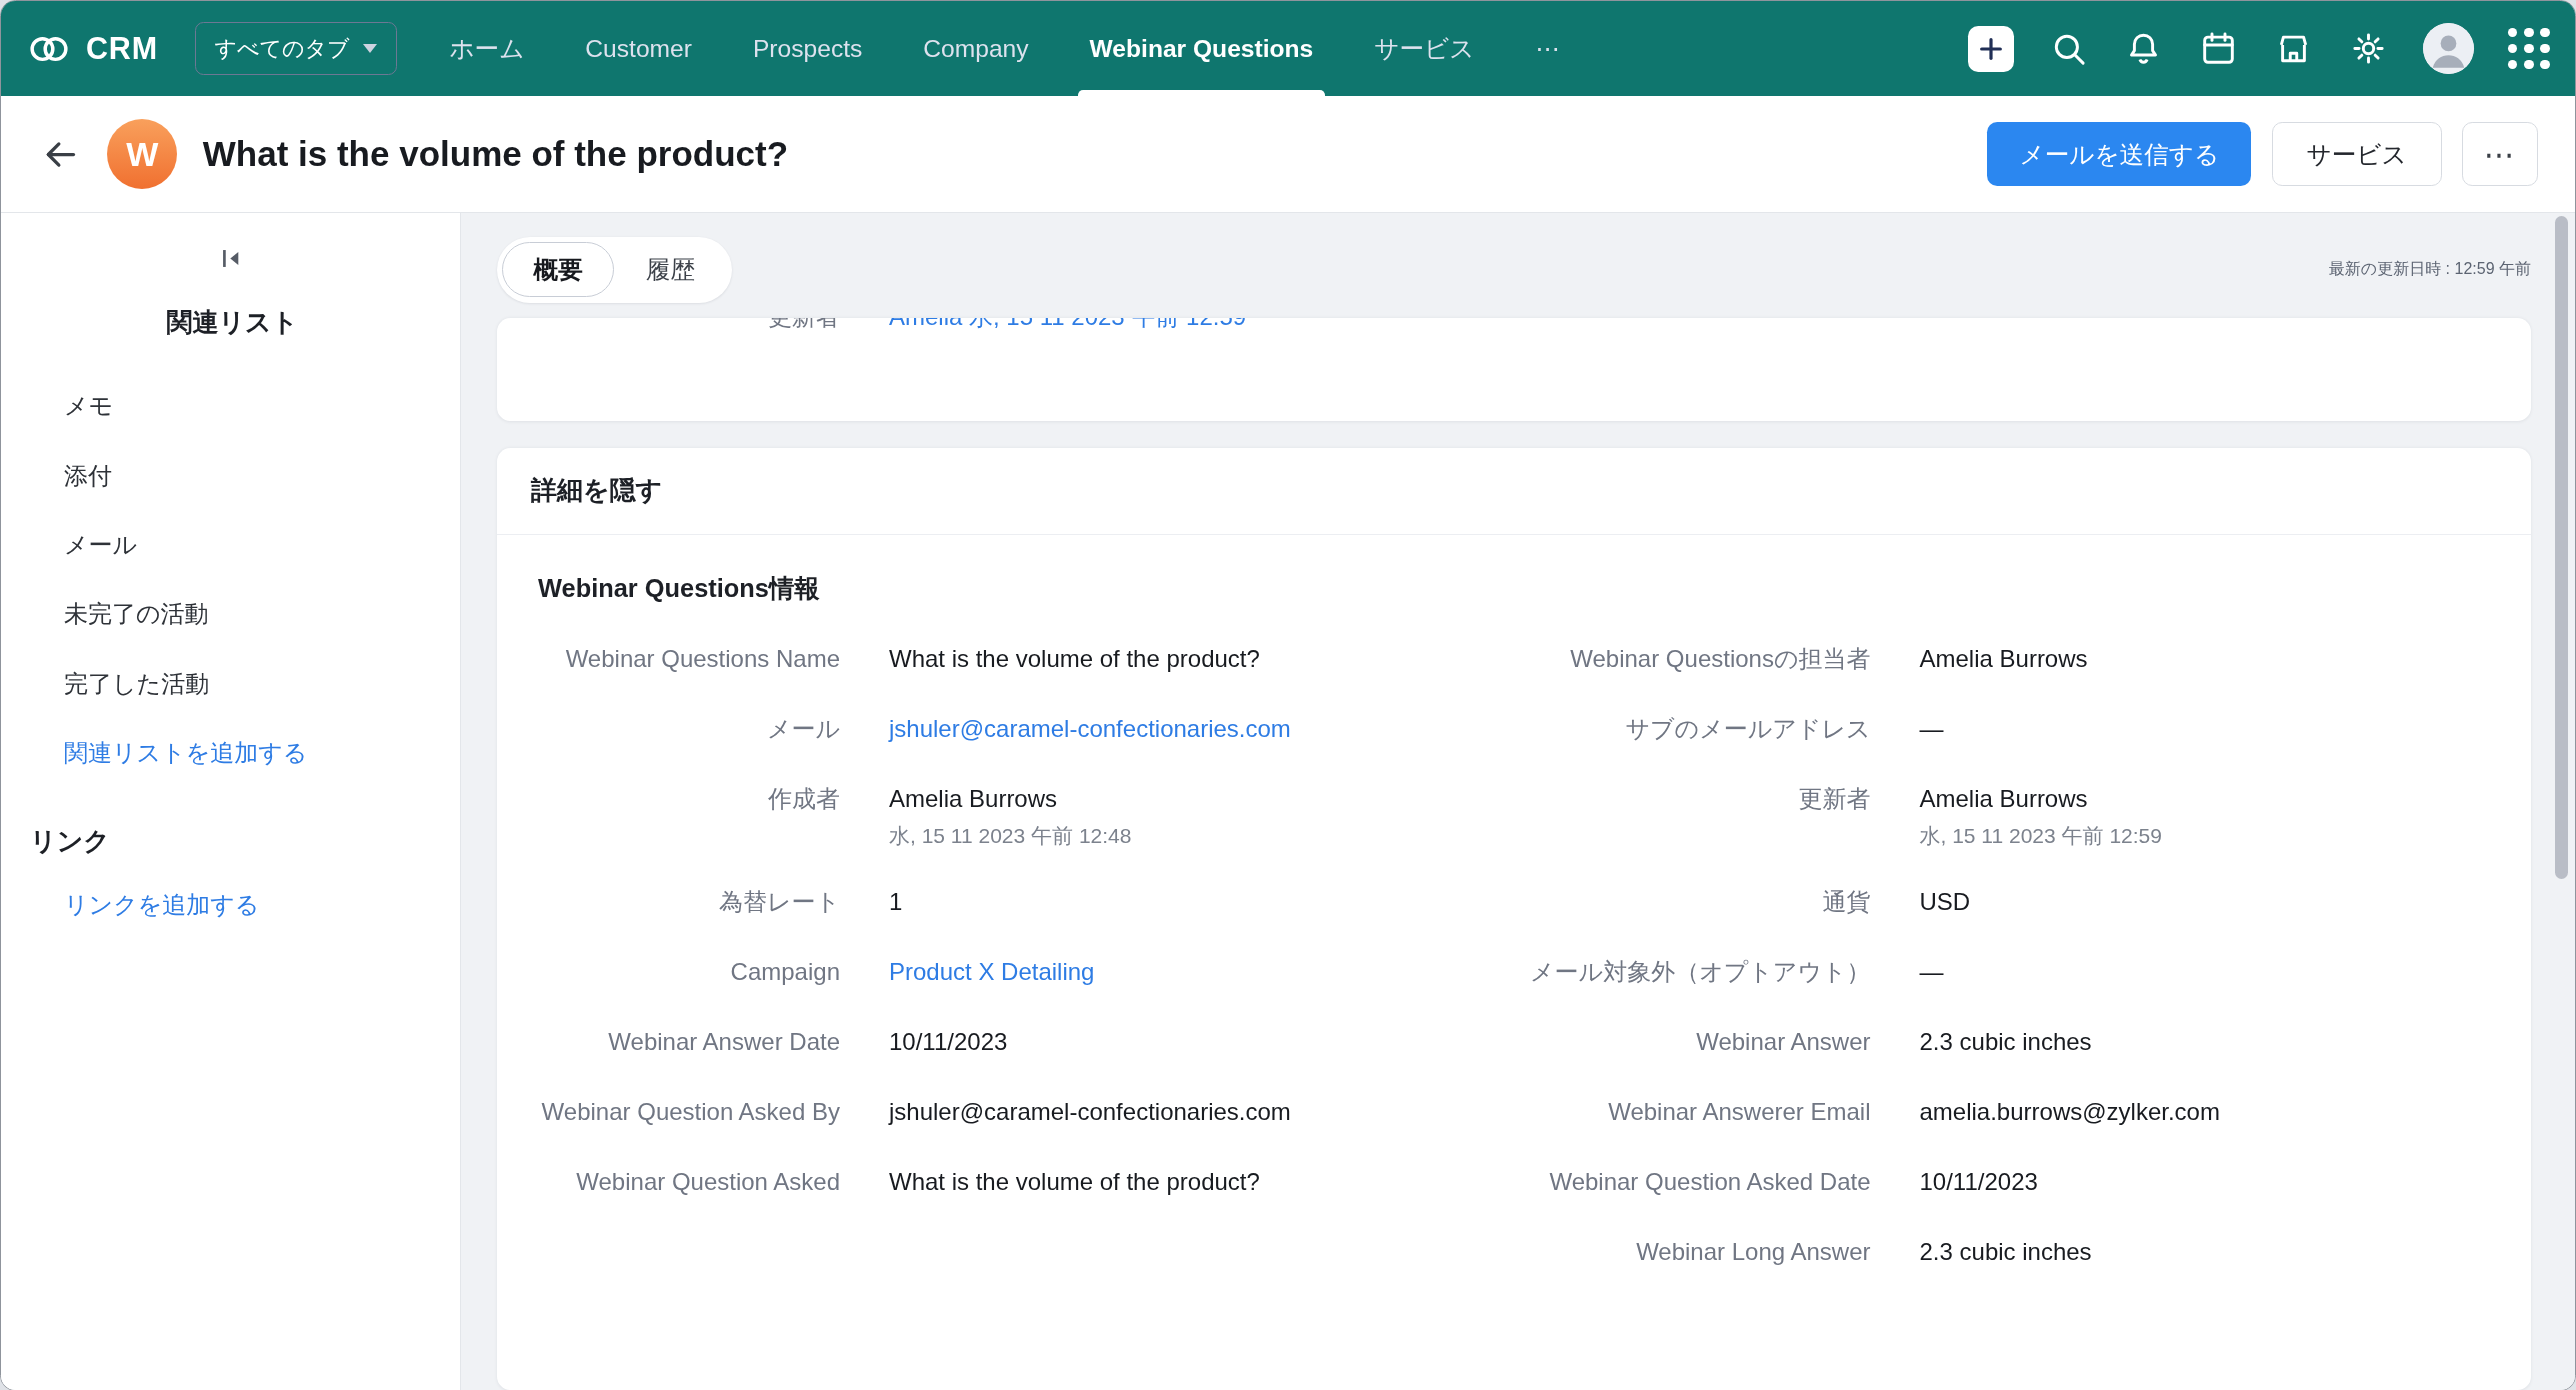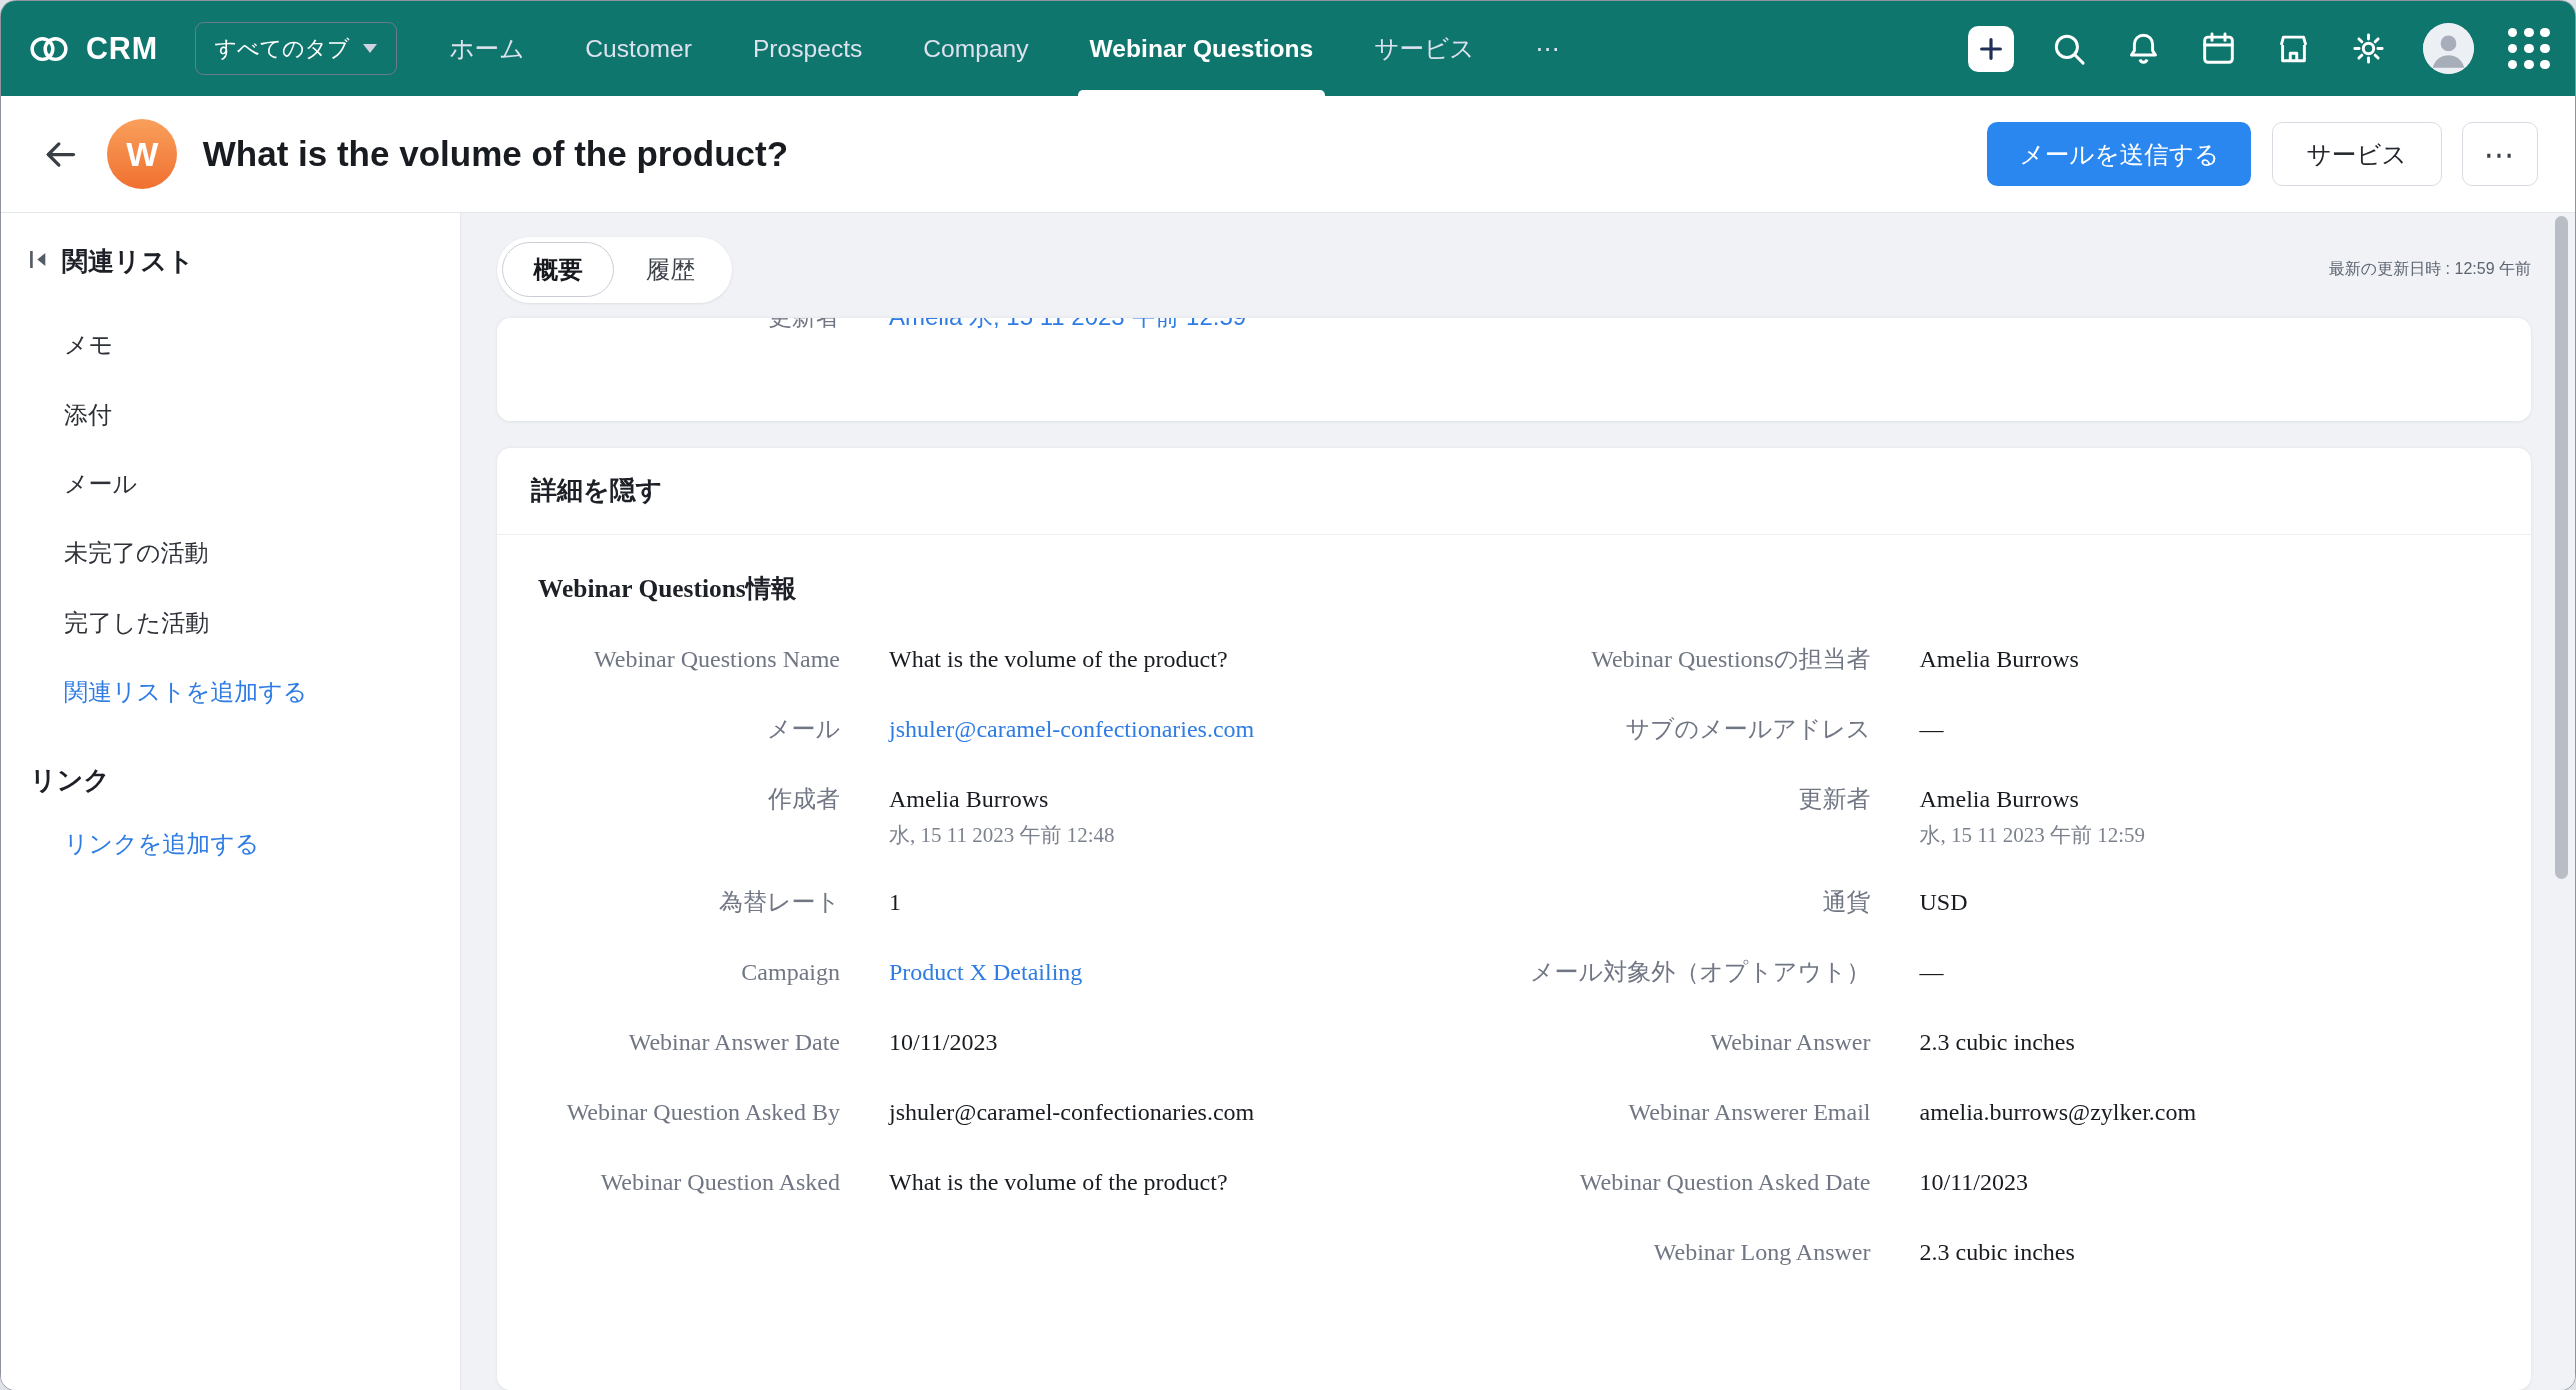--- a/index.html
+++ b/index.html
@@ -50,21 +50,21 @@
   .btn { height:64px; border-radius:10.2px; font-size:24.6px; font-family:inherit; cursor:pointer; }
   .btn-primary { background:#2b87f0; color:#fff; border:none; padding:0 32px; }
   .btn-secondary { background:#fff; color:#24272d; border:1.7px solid #d7dbe1; padding:0 34px; }
   .btn-more { background:#fff; color:#3a3f46; border:1.7px solid #d7dbe1; width:76px;
               font-size:30.5px; letter-spacing:2.5px; line-height:1; }
 
   
   .body-row { flex:1; display:flex; min-height:0; }
   .sidebar { width:460px; background:#fff; border-right:1.7px solid #e3e6ea;
              padding:30.5px 20.4px 0 24px; flex:0 0 auto; }
-  .side-heading-row { display:flex; align-items:center; gap:8px; margin-bottom:32px; }
+  .side-heading-row { display:flex; align-items:center; gap:29px; margin-bottom:32px;flex-direction:column; }
   .side-heading-row svg { width:29px; height:29px; }
   .side-heading { font-size:26px; font-weight:bold; color:#1d2026; }
   .side-item { font-size:24px; color:#2e3238; padding:18.7px 0 18.7px 39px; cursor:pointer; }
   .side-link { font-size:24px; color:#2e7ce4; padding:18.7px 0 18.7px 39px; cursor:pointer; }
   .side-heading2 { font-size:26px; font-weight:bold; color:#1d2026; margin:36px 0 12px 5.1px; }
 
   .main { flex:1; min-width:0; display:flex; flex-direction:column;
           padding:24px 44px 0 36px; overflow:hidden; background:#f0f2f5; }
   .tabs-row { display:flex; align-items:center; flex:0 0 auto; margin-bottom:15.3px; }
   .tab-pill-group { background:#fff; border-radius:847px; padding:5.1px; display:flex;
@@ -73,21 +73,21 @@
          border:1.7px solid transparent; cursor:pointer; white-space:nowrap; }
   .tab.active { border-color:#c8cdd6; font-weight:bold; color:#17191e; }
   .last-updated { margin-left:auto; font-size:16px; color:#5c6472; }
 
   .card { background:#fff; border-radius:13.6px; box-shadow:0 0.8px 3.4px rgba(25,35,55,.08); }
   .card.clipped { height:103px; overflow:hidden; margin-bottom:27px; flex:0 0 auto; }
   .clip-inner { margin-top:-18.7px; display:flex; padding-left:41px; font-size:24px; line-height:36px; }
   .clip-label { color:#707683; flex:0 0 302px; text-align:right; margin-right:49px; }
   .clip-value { color:#2e7ce4; cursor:pointer; }
 
-  .card.details { flex:1; min-height:0; overflow:hidden; display:flex; flex-direction:column;font-family:Liberation Serif, serif; }
+  .card.details { flex:1; min-height:0; overflow:hidden; display:flex; flex-direction:column; }
   .details-header { padding:25.4px 34px; font-size:26px; font-weight:bold; color:#1d2026;
                     border-bottom:1.7px solid #eceef2; cursor:pointer; }
   .section-title { font-size:25.4px; font-weight:bold; color:#1d2026; padding:37px 41px 6.8px; }
   .fields { display:flex; padding:12px 34px 34px 41px; }
   .fcol { width:50%; }
   .field { display:flex; padding:17px 0; }
   .flabel { flex:0 0 302px; text-align:right; color:#707683; font-size:24px;
             line-height:36px; margin-right:49px; }
   .fcol.right .flabel { flex-basis:353px; }
   .fvalue-wrap { min-width:0; }

